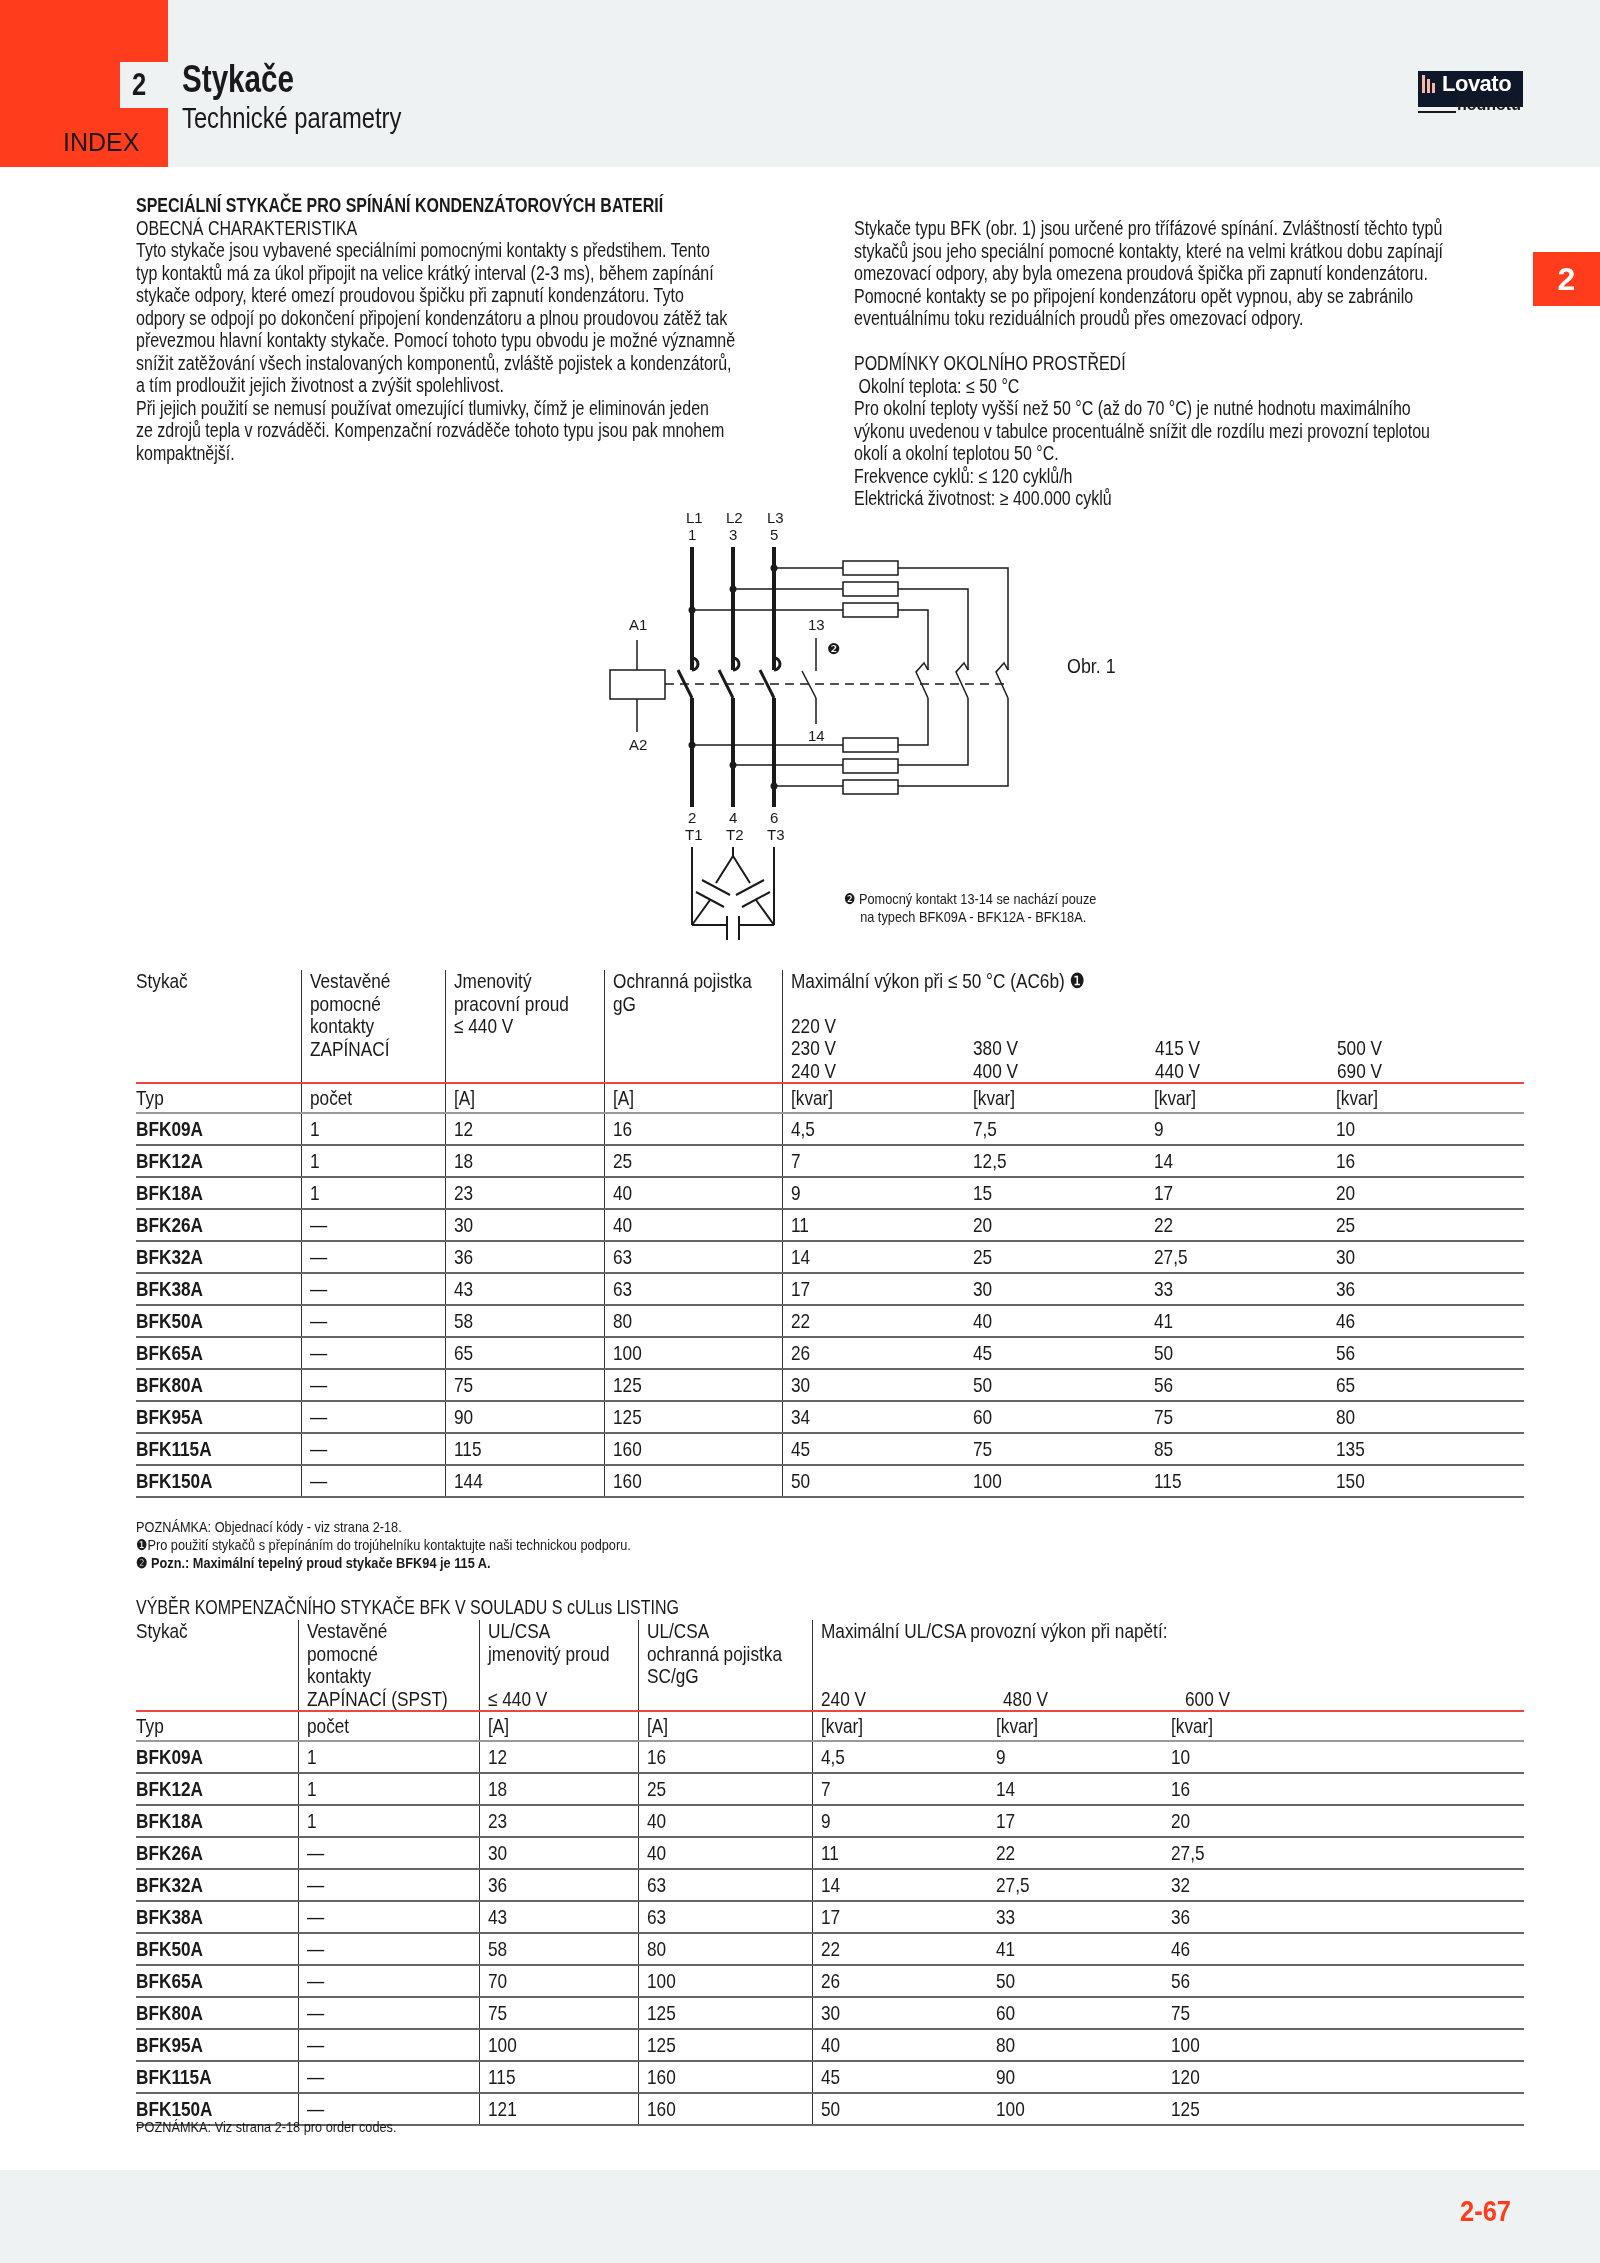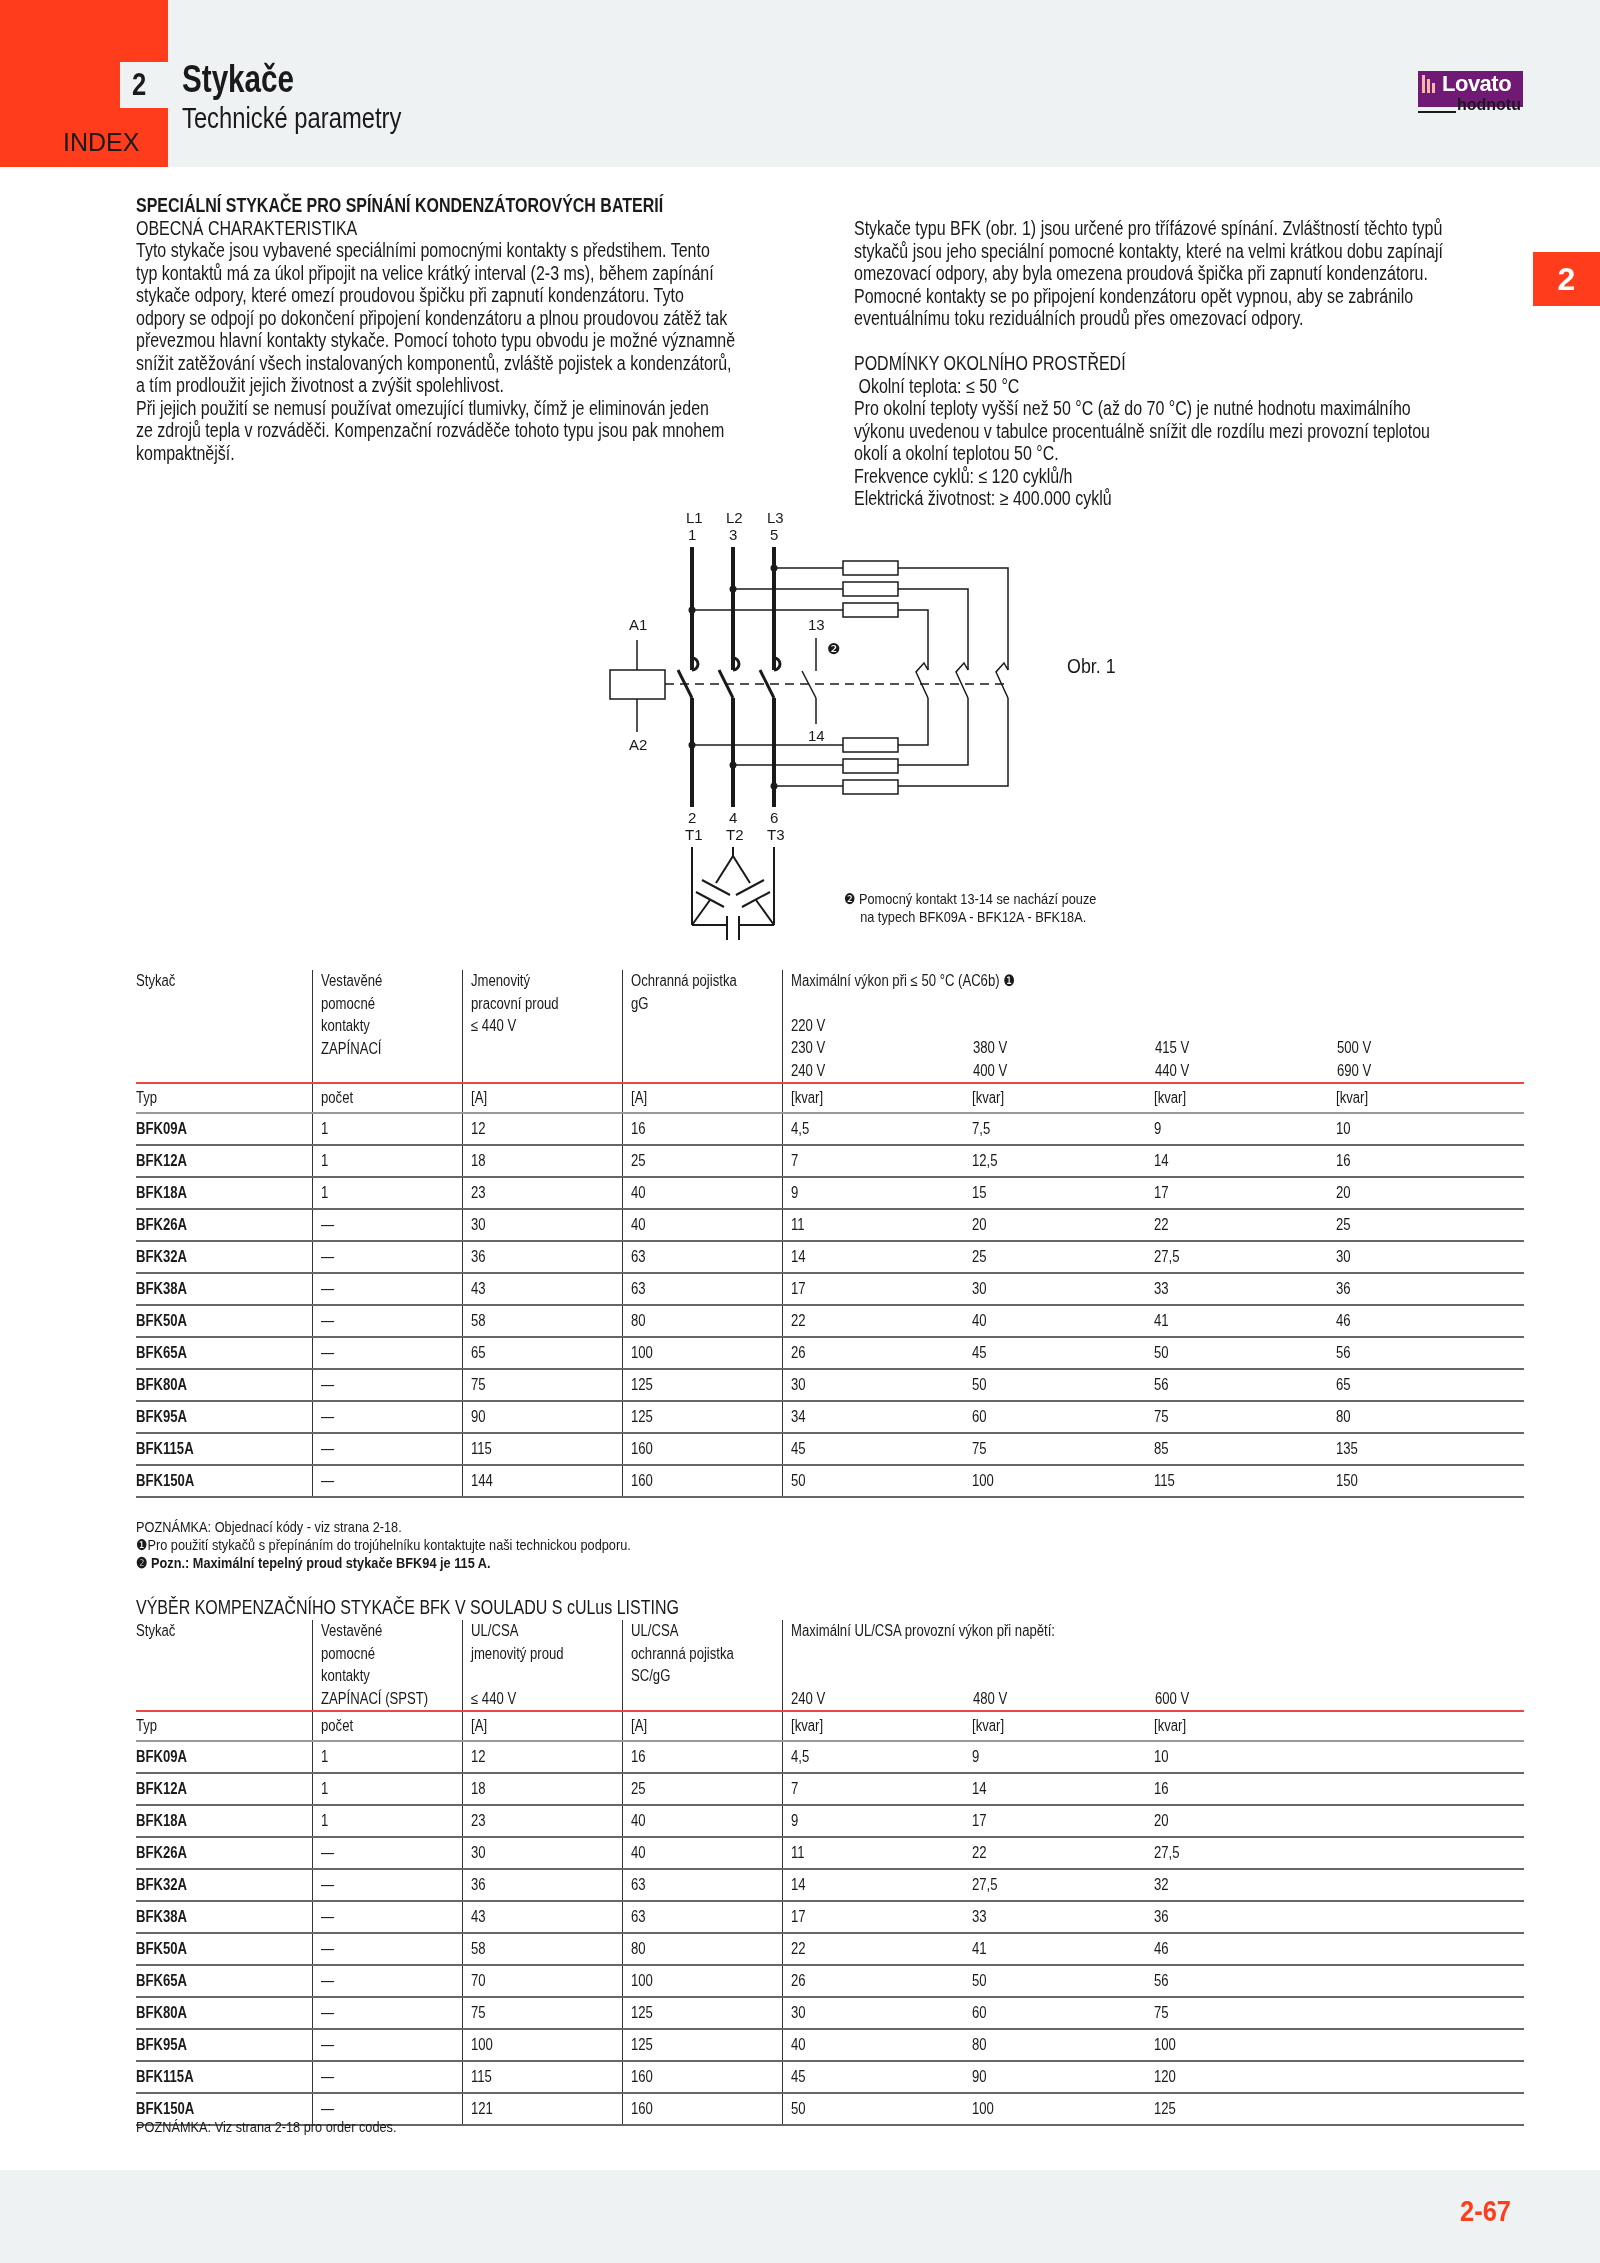--- a/index.html
+++ b/index.html
@@ -9,38 +9,38 @@
     overflow: hidden;
   }
   
   .hdr { position: absolute; left: 0; top: 0; width: 1600px; height: 167px; background: #eff2f3; }
   .hdr-red { position: absolute; left: 0; top: 0; width: 168px; height: 167px; background: #ff3d1c; }
   .hdr-numbox { position: absolute; left: 120px; top: 62px; width: 48px; height: 46px; background: #eff2f3; }
   .hdr-num { position: absolute; left: 132px; top: 66px; font-size: 32px; font-weight: bold; color: #1a1a1a; transform: scaleX(0.8); transform-origin: left top; }
   .hdr-index { position: absolute; left: 63px; top: 128px; font-size: 25px; color: #1a1a1a; }
   .hdr-title { position: absolute; left: 182px; top: 58px; font-size: 38px; font-weight: bold; transform: scaleX(0.78); transform-origin: left top; }
   .hdr-sub { position: absolute; left: 182px; top: 102px; font-size: 29px; transform: scaleX(0.82); transform-origin: left top; }
-  .logo { position: absolute; left: 1418px; top: 71px; width: 105px; height: 36px; background: #701a75; }
+  .logo { position: absolute; left: 1418px; top: 71px; width: 105px; height: 36px; background: #0f172a; }
   .logo-mark { position: absolute; left: 4px; top: 4px; width: 18px; height: 18px; }
   .logo-mark span { position: absolute; bottom: 0; width: 3px; background: #f6b7a6; }
   .logo-text { position: absolute; left: 24px; top: 0px; font-size: 22px; font-weight: bold; color: #fff; letter-spacing: -0.5px; }
   .logo-line { position: absolute; left: 1418px; top: 111px; width: 38px; height: 2px; background: #1a1a1a; }
   .logo-sub { position: absolute; left: 1457px; top: 96px; font-size: 16px; font-weight: bold; color: #1a1a1a; }
   
   .side-tab { position: absolute; left: 1533px; top: 252px; width: 67px; height: 54px; background: #ff3d1c; color: #fff; font-size: 32px; font-weight: bold; text-align: center; line-height: 54px; }
   
   .txt { position: absolute; font-size: 19.5px; line-height: 22.5px; transform: scaleX(0.82); transform-origin: left top; white-space: nowrap; }
   .txt .b { font-weight: bold; }
   
   .diagram { position: absolute; left: 600px; top: 500px; width: 560px; height: 440px; }
   .diagram text { font-family: "Liberation Sans", sans-serif; font-size: 15px; fill: #1a1a1a; }
   .fig-label { position: absolute; left: 1067px; top: 654px; font-size: 21px; transform: scaleX(0.85); transform-origin: left top; }
   .fig-note { position: absolute; left: 844px; top: 890px; font-size: 15px; line-height: 18px; transform: scaleX(0.85); transform-origin: left top; white-space: nowrap; }
   
-  table.t { position: absolute; left: 136px; border-collapse: collapse; font-size: 16px; }
+  table.t { position: absolute; left: 136px; border-collapse: collapse; font-size: 21px; }
   table.t td { padding: 0 0 0 8px; vertical-align: top; white-space: nowrap; height: 30.5px; line-height: 30px; }
   table.t td:first-child { padding-left: 0; }
   table.t td.vl { border-left: 1px solid #333; }
   .cell { display: inline-block; transform: scaleX(0.82); transform-origin: left center; }
   table.t tr.hd td { line-height: 22.5px; height: auto; }
   table.t tr.units td { border-top: 2px solid #ef4444; border-bottom: 2px solid #999; line-height: 28px; height: 30px;}
   table.t tr.row td { border-bottom: 2px solid #666; }
   table.t tr.row td.name { font-weight: bold; }
   .note { position: absolute; left: 136px; font-size: 15px; line-height: 18px; transform: scaleX(0.85); transform-origin: left top; white-space: nowrap; }
   .note.b { font-weight: bold; }

